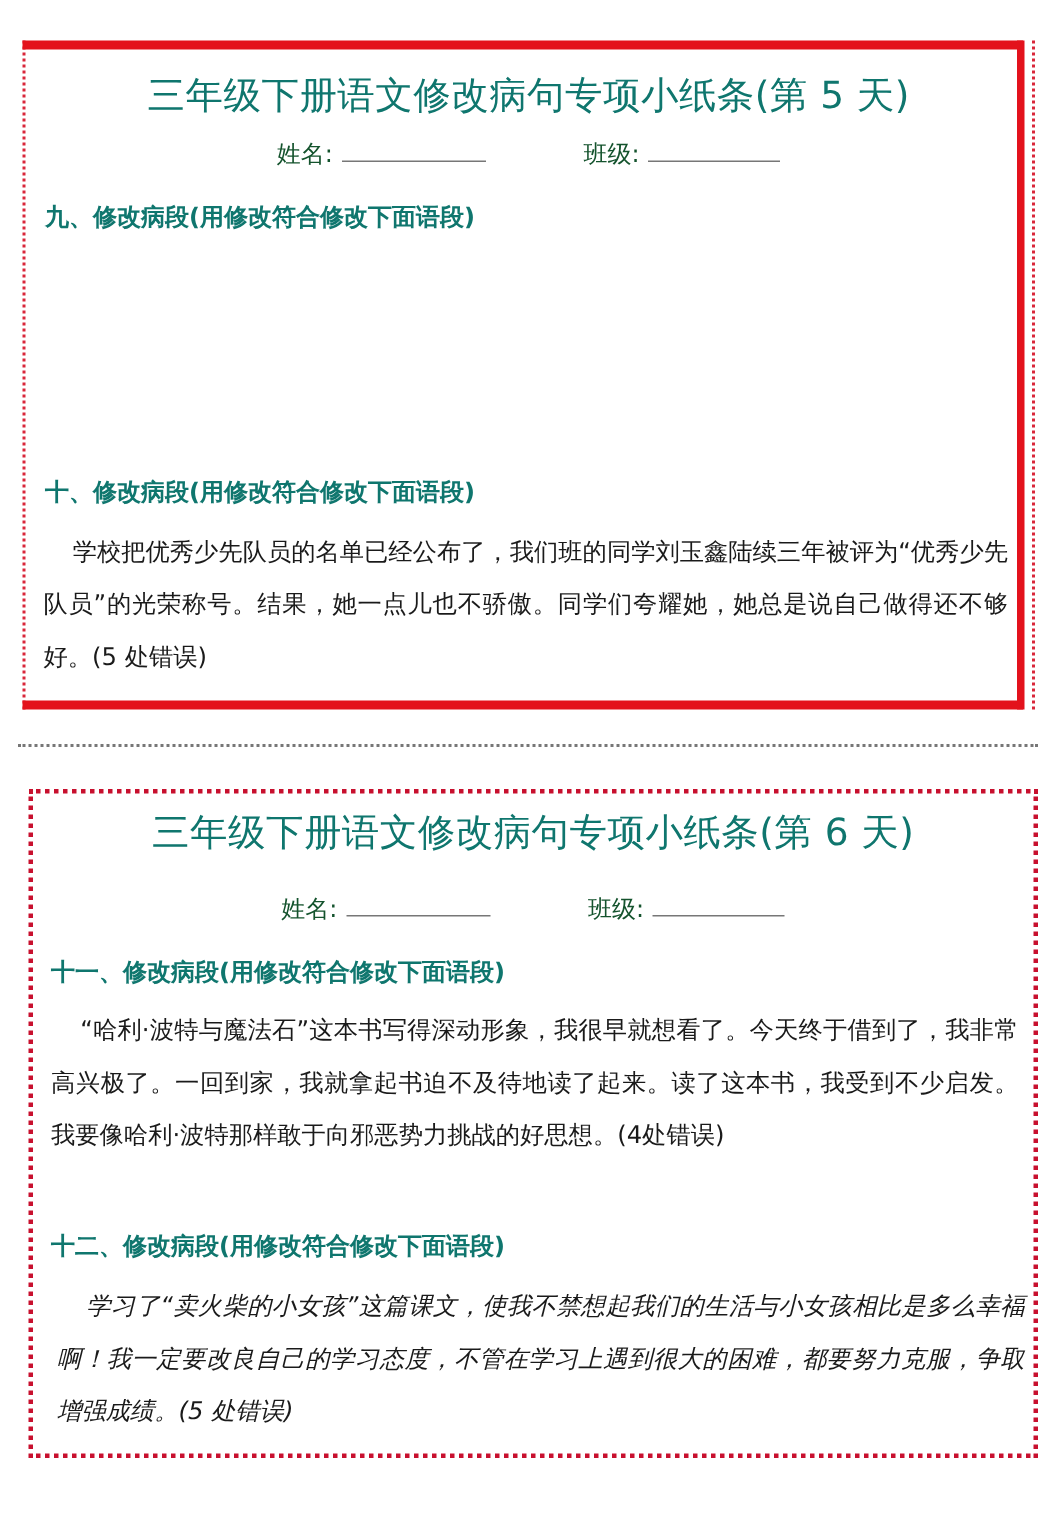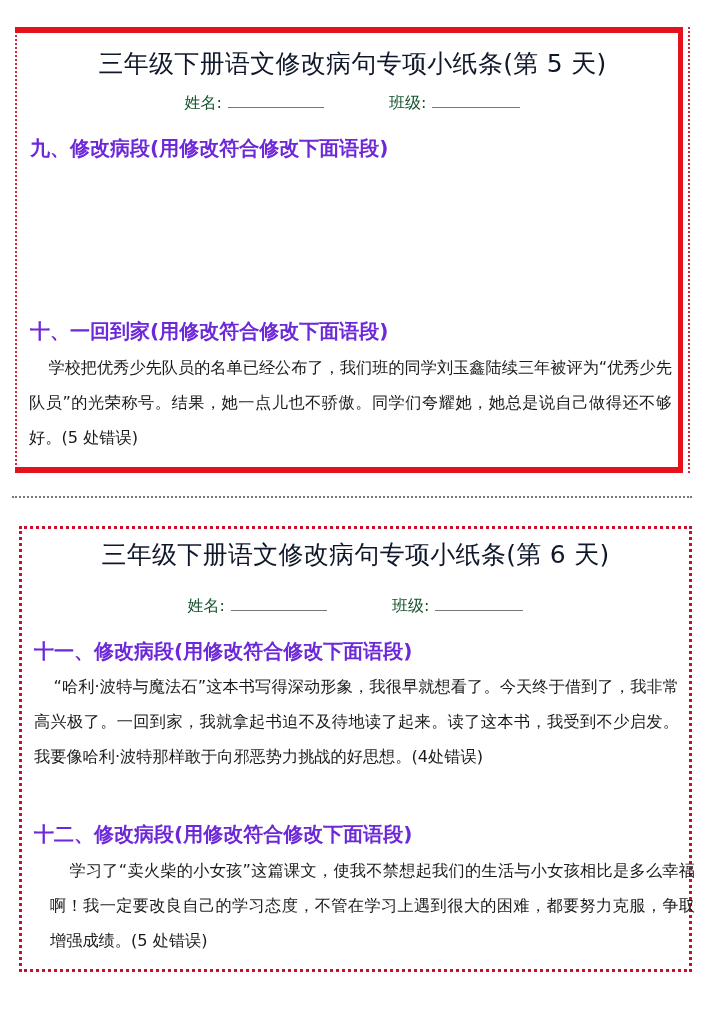--- a/index.html
+++ b/index.html
@@ -70,21 +70,21 @@
     border: 3px dotted #c8102e;
   }
 
   .title {
     position: absolute;
     left: 0;
     width: 100%;
     text-align: center;
     font-size: 25px;
     font-weight: normal;
-    color: #0f172a;
+    color: #0f766e;
     letter-spacing: 0.3px;
   }
   .fields {
     position: absolute;
     left: 0;
     width: 100%;
     text-align: center;
     font-size: 16px;
     color: #14532d;
   }
@@ -98,23 +98,23 @@
     border-bottom: 1.5px solid #777;
     height: 14px;
     vertical-align: baseline;
     margin-left: 6px;
   }
   .blank.short {
     width: 88px;
   }
   .section-heading {
     position: absolute;
-    font-size: 20px;
+    font-size: 16px;
     font-weight: bold;
-    color: #6d28d9;
+    color: #0f766e;
   }
   .paragraph {
     position: absolute;
     font-size: 16.2px;
     line-height: 35px;
     color: #1a1a1a;
     text-align: justify;
     text-indent: 1.2em;
   }
 </style>
@@ -132,21 +132,21 @@
     <span class="field">
       <span>姓名:</span><span class="blank"></span>
     </span>
     <span class="field">
       <span>班级:</span><span class="blank short"></span>
     </span>
   </div>
 
   <div class="section-heading" style="left:13px; top:108px;">九、修改病段(用修改符合修改下面语段)</div>
 
-  <div class="section-heading" style="left:13px; top:291px;">十、一回到家(用修改符合修改下面语段)</div>
+  <div class="section-heading" style="left:13px; top:291px;">十、修改病段(用修改符合修改下面语段)</div>
   <div class="paragraph" style="left:12px; top:323px; width:643px;">学校把优秀少先队员的名单已经公布了，我们班的同学刘玉鑫陆续三年被评为“优秀少先队员”的光荣称号。结果，她一点儿也不骄傲。同学们夸耀她，她总是说自己做得还不够好。(5 处错误)</div>
 </div>
 
 <div class="separator"></div>
 
 <div class="card" id="card-day6">
   <div class="title" style="top:9px;">三年级下册语文修改病句专项小纸条(第 6 天)</div>
 
   <div class="fields" style="top:67px;">
     <span class="field">
@@ -154,14 +154,14 @@
     </span>
     <span class="field">
       <span>班级:</span><span class="blank short"></span>
     </span>
   </div>
 
   <div class="section-heading" style="left:12px; top:109px;">十一、修改病段(用修改符合修改下面语段)</div>
   <div class="paragraph" style="left:12px; top:140px; width:645px;">“哈利·波特与魔法石”这本书写得深动形象，我很早就想看了。今天终于借到了，我非常高兴极了。一回到家，我就拿起书迫不及待地读了起来。读了这本书，我受到不少启发。我要像哈利·波特那样敢于向邪恶势力挑战的好思想。(4处错误)</div>
 
   <div class="section-heading" style="left:12px; top:292px;">十二、修改病段(用修改符合修改下面语段)</div>
-  <div class="paragraph" style="left:28px; top:324px; width:645px;">学习了“卖火柴的小女孩”这篇课文，使我不禁想起我们的生活与小女孩相比是多么幸福啊！我一定要改良自己的学习态度，不管在学习上遇到很大的困难，都要努力克服，争取增强成绩。(5 处错误)</div>
+  <div class="paragraph" style="left:16px; top:324px; width:645px;font-style:italic;">学习了“卖火柴的小女孩”这篇课文，使我不禁想起我们的生活与小女孩相比是多么幸福啊！我一定要改良自己的学习态度，不管在学习上遇到很大的困难，都要努力克服，争取增强成绩。(5 处错误)</div>
 </div>
 
 </body></html>

